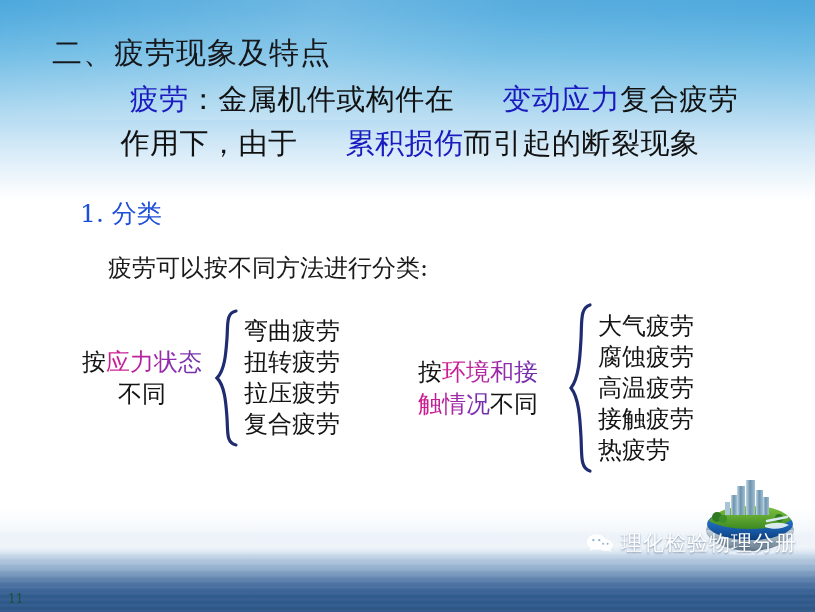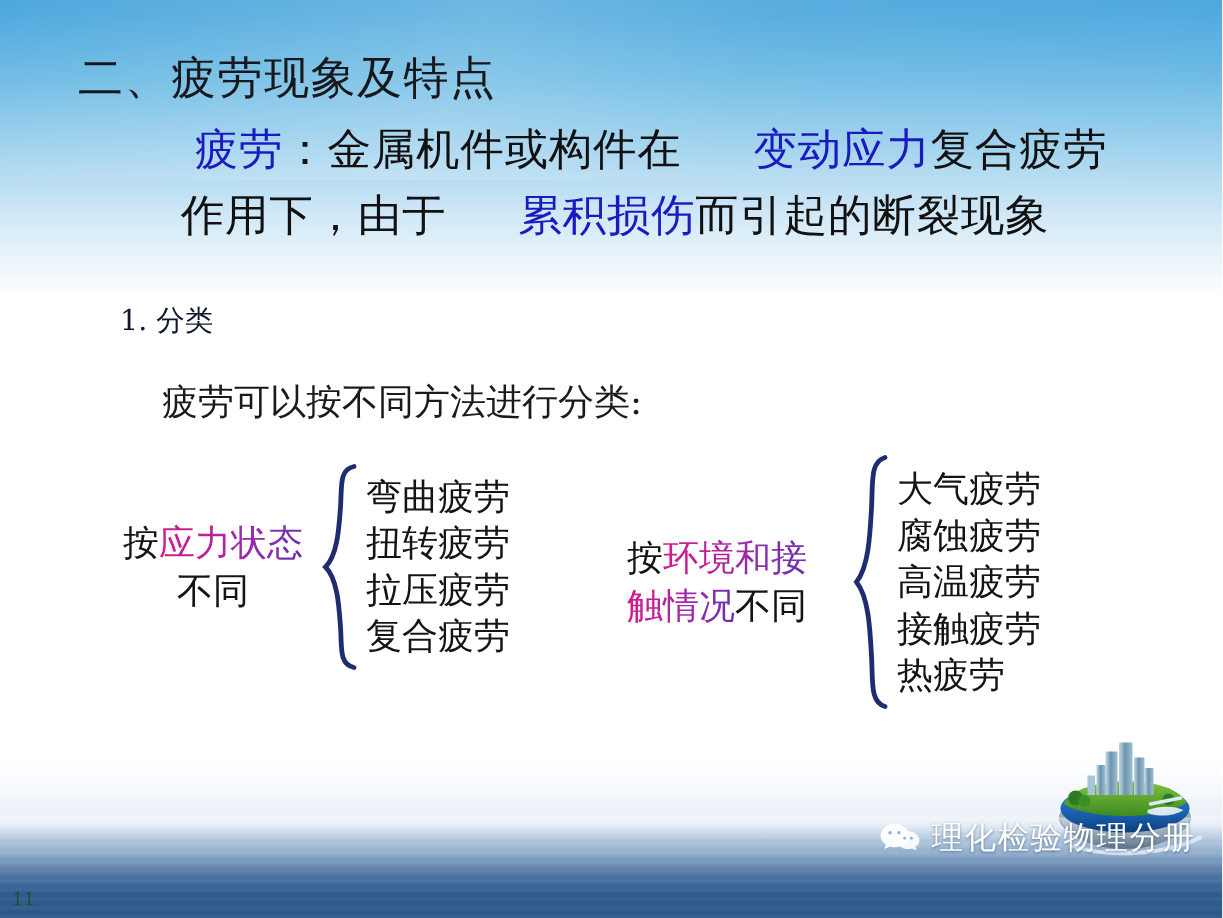--- a/index.html
+++ b/index.html
@@ -108,23 +108,23 @@
     line-height: 44px;
     color: #111111;
     letter-spacing: 0.5px;
   }
   .definition .hl-blue { color: #1A1ABF; margin-left: 48px; }
 
   .subhead {
     position: absolute;
     left: 80px;
     top: 197px;
-    font-size: 19px;
+    font-size: 25px;
     line-height: 34px;
-    color: #0f172a;
+    color: #1d4ed8;
     white-space: nowrap;
   }
 
   .subhead-note {
     position: absolute;
     left: 108px;
     top: 252px;
     font-size: 24px;
     line-height: 32px;
     color: #1A1A1A;
@@ -168,21 +168,21 @@
     line-height: 31px;
     color: #141414;
     white-space: nowrap;
   }
   .items .item { display: block; }
 
   
   .watermark {
     position: absolute;
     left: 586px;
-    top: 492px;
+    top: 477px;
     width: 229px;
     height: 110px;
   }
   .wm-logo {
     position: absolute;
     right: 6px;
     top: 0px;
   }
   .wm-bar {
     position: absolute;

